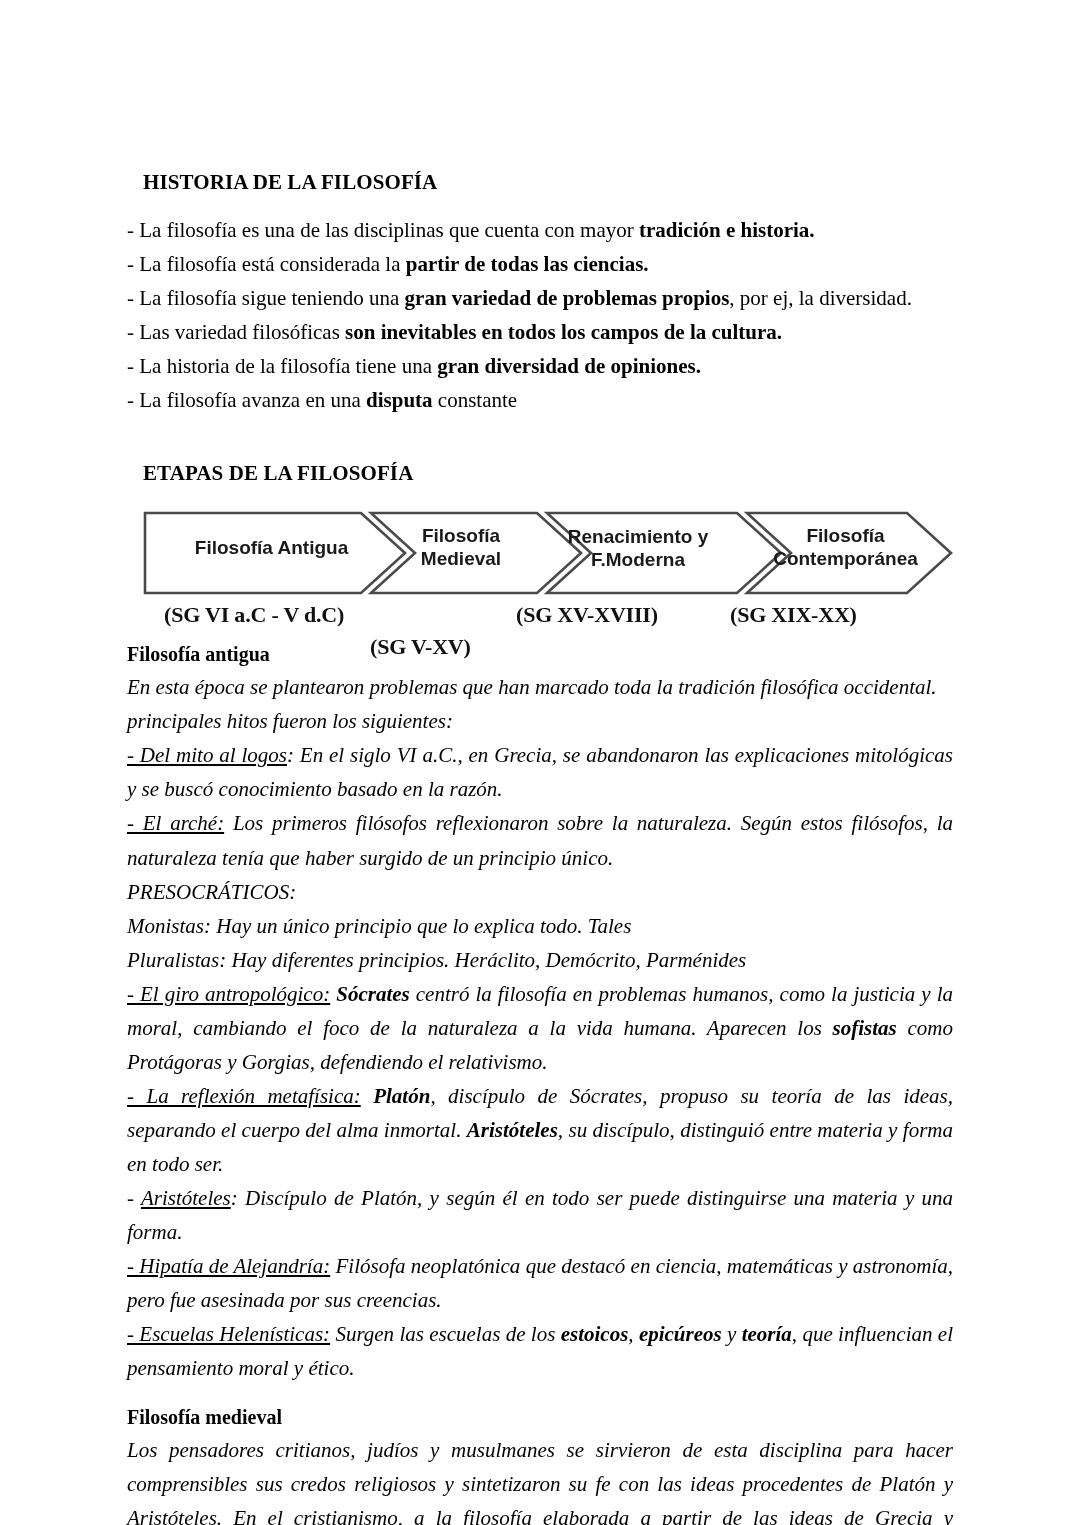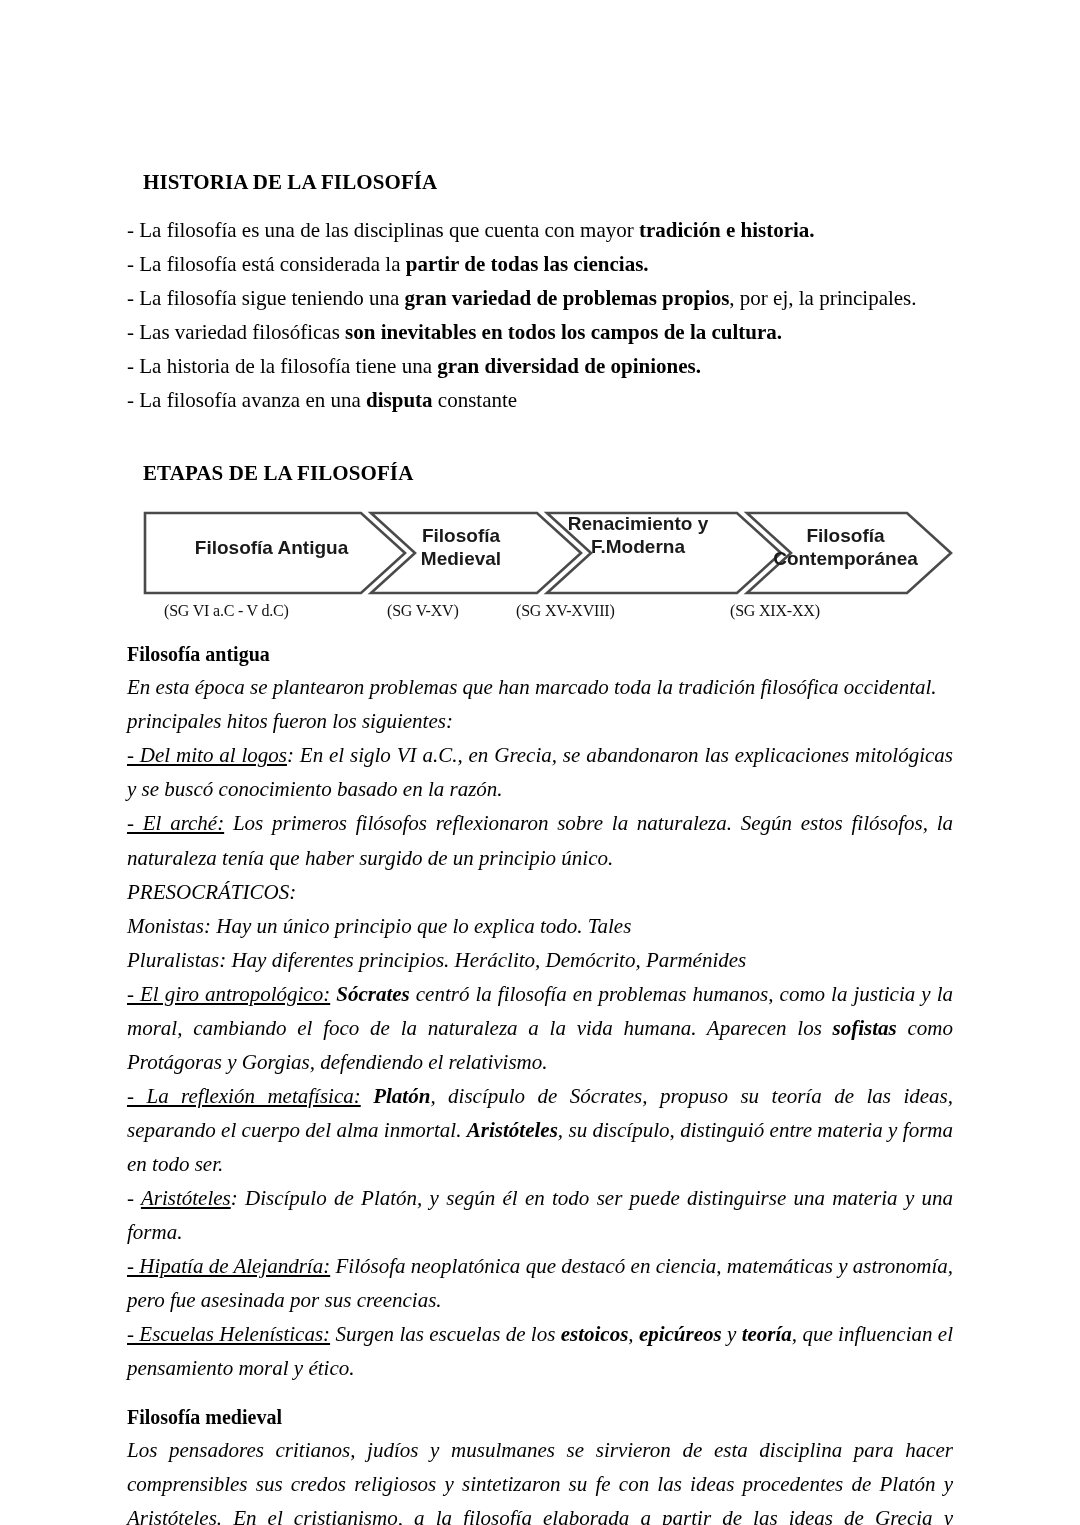--- a/index.html
+++ b/index.html
@@ -89,60 +89,60 @@
     font-family: "Liberation Sans", "DejaVu Sans", sans-serif;
     font-weight: bold;
     font-size: 19px;
     line-height: 1.22;
     color: #1a1a1a;
     text-align: center;
     pointer-events: none;
   }
   .cl1 { left: 26px;  top: 26px; width: 205px; }
   .cl2 { left: 248px; top: 14px; width: 140px; }
-  .cl3 { left: 400px; top: 2px; width: 190px; }
+  .cl3 { left: 400px; top: 15px; width: 190px; }
   .cl4 { left: 600px; top: 14px; width: 205px; }
 
   .era-row {
     position: absolute;
     top: 92px;
     left: 16px;
     width: 810px;
     height: 30px;
   }
   .era {
     position: absolute;
     font-family: "Liberation Serif", "DejaVu Serif", serif;
-    font-weight: normal;
-    font-size: 16px;
+    font-weight: bold;
+    font-size: 22px;
     letter-spacing: -0.2px;
     white-space: nowrap;
     color: #111;
   }
   .era1 { left: 21px; }
-  .era2 { left: 244px; }
+  .era2 { left: 227px; margin-top: 32px; }
   .era3 { left: 373px; text-align: right; }
   .era4 { left: 587px; }
 </style>
 </head>
 <body>
 
 <div class="page">
 
   <h1 class="doc-heading">HISTORIA DE LA FILOSOFÍA</h1>
 
   <ul class="bullet-list">
     <li>
       <span>- La filosofía es una de las disciplinas que cuenta con mayor </span><b>tradición e historia.</b><span></span>
     </li>
     <li>
       <span>- La filosofía está considerada la </span><b>partir de todas las ciencias.</b><span></span>
     </li>
     <li>
-      <span>- La filosofía sigue teniendo una </span><b>gran variedad de problemas propios</b><span>, por ej, la principales.</span>
+      <span>- La filosofía sigue teniendo una </span><b>gran variedad de problemas propios</b><span>, por ej, la diversidad.</span>
     </li>
     <li>
       <span>- Las variedad filosóficas </span><b>son inevitables en todos los campos de la cultura.</b><span></span>
     </li>
     <li>
       <span>- La historia de la filosofía tiene una </span><b>gran diversidad de opiniones.</b><span></span>
     </li>
     <li>
       <span>- La filosofía avanza en una </span><b>disputa</b><span> constante</span>
     </li>

